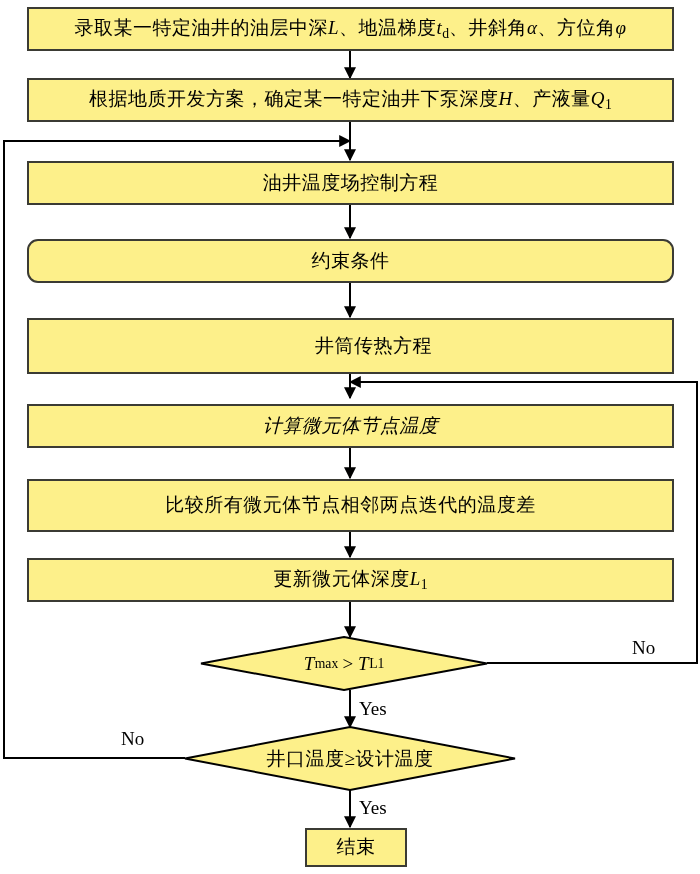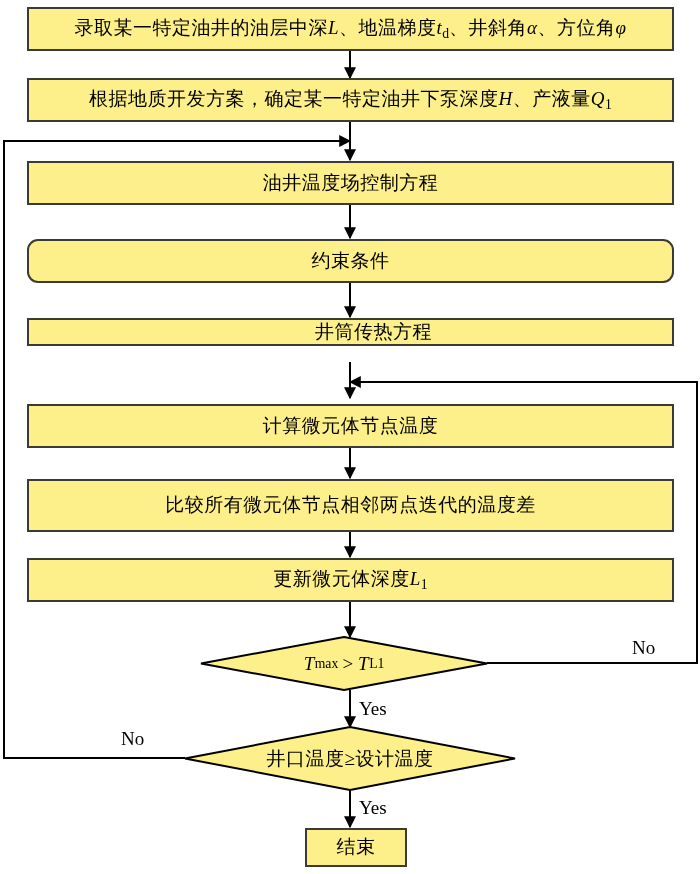--- a/index.html
+++ b/index.html
@@ -124,23 +124,23 @@
   </div>
 
   <div class="proc-box" style="left:27px; top:78px; width:647px; height:44px;">
     <span>根据地质开发方案，确定某一特定油井下泵深度<span class="ital">H</span>、产液量<span class="ital">Q</span><span class="var-sub">1</span></span>
   </div>
 
   <div class="proc-box" style="left:27px; top:161px; width:647px; height:44px;">油井温度场控制方程</div>
 
   <div class="proc-box" style="left:27px; top:239px; width:647px; height:44px;border-radius:11px;">约束条件</div>
 
-  <div class="proc-box" style="left:27px; top:318px; width:647px; height:28px;padding-left:46px;">井筒传热方程</div>
+  <div class="proc-box" style="left:27px; top:318px; width:647px; height:56px;padding-left:46px;">井筒传热方程</div>
 
-  <div class="proc-box" style="left:27px; top:404px; width:647px; height:44px;">计算微元体节点温度</div>
+  <div class="proc-box" style="left:27px; top:404px; width:647px; height:44px;font-style:italic;">计算微元体节点温度</div>
 
   <div class="proc-box" style="left:27px; top:479px; width:647px; height:53px;">比较所有微元体节点相邻两点迭代的温度差</div>
 
   <div class="proc-box" style="left:27px; top:558px; width:647px; height:44px;text-align:right;">
     <span>更新微元体深度<span class="ital">L</span><span class="var-sub">1</span></span>
   </div>
 
   <div class="diamond-wrap" style="left:200px; top:636px; width:288px; height:55px;">
     <svg viewBox="0 0 288 55" width="288" height="55" xmlns="http://www.w3.org/2000/svg">
       <polygon points="144,1 287,27.5 144,54 1,27.5" fill="#fdf08a" stroke="#000" stroke-width="2"></polygon>

